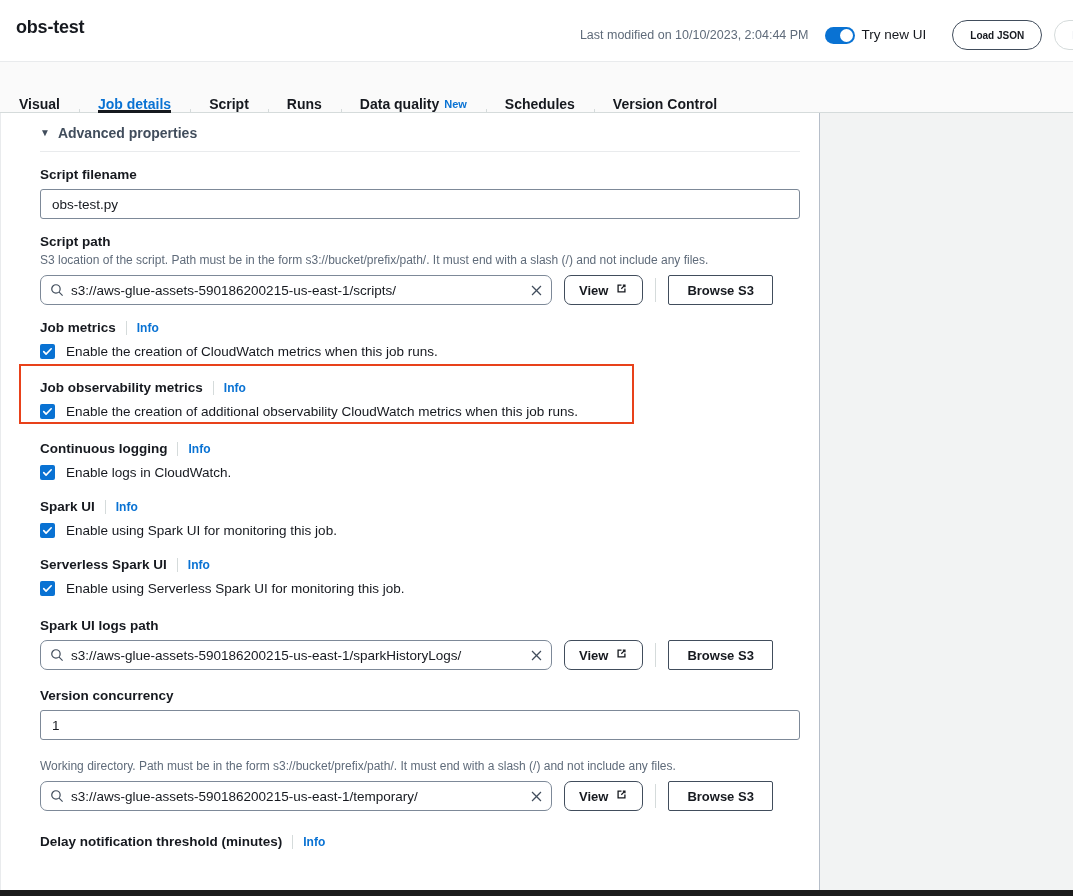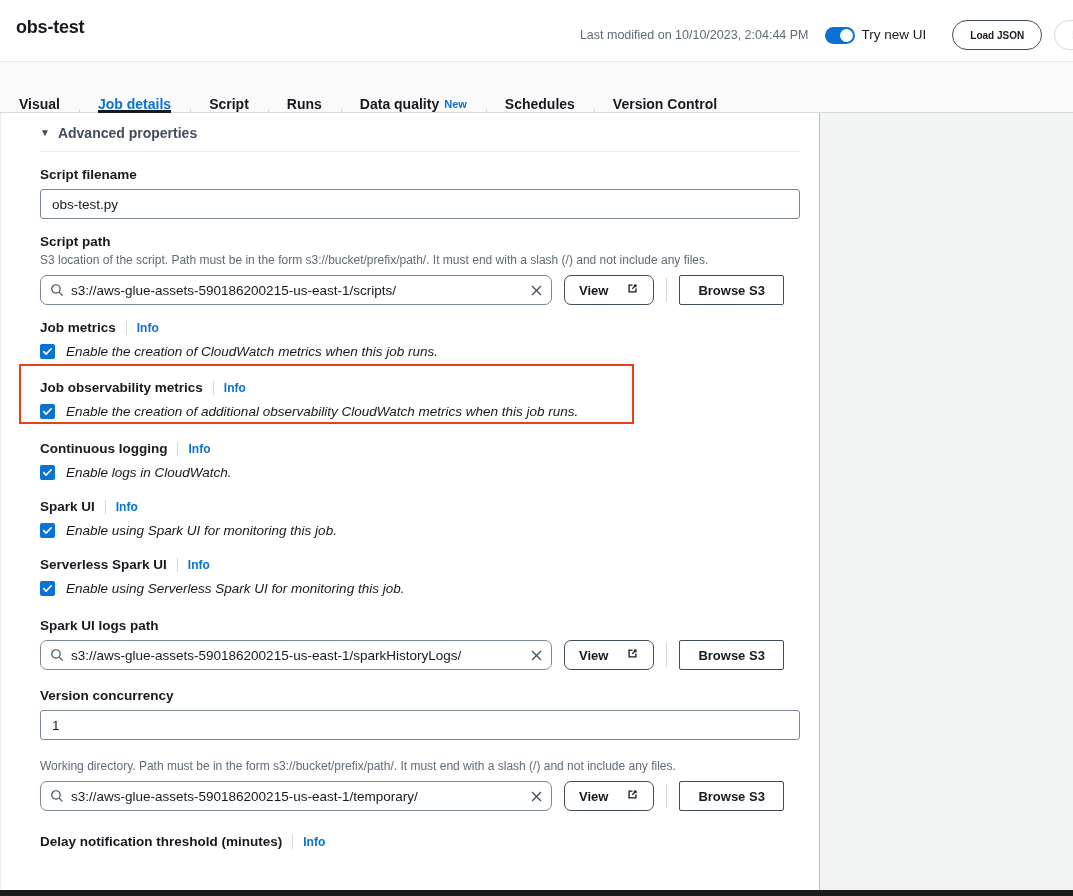--- a/index.html
+++ b/index.html
@@ -161,33 +161,33 @@
     position: relative;
     justify-content: space-between;
   }
   .search-ic { flex: 0 0 auto; margin-right: 7px; display:flex; }
   .path-val { flex: 1 1 auto; white-space: nowrap; overflow: hidden; }
   .clear-ic { flex: 0 0 auto; margin-left: 6px; cursor: pointer; display:flex; }
   .btn-view {
     margin-left: 12px; height: 30px; border: 1px solid #414d5c;
     border-radius: 7px; background:#fff; color:#16191f;
     font-size: 13px; font-weight: bold;
-    display: inline-flex; align-items: center; gap: 18px;
+    display: inline-flex; align-items: center; gap: 7px;
     padding: 0 14px; cursor: pointer;
   }
   .vsep { width: 1px; height: 24px; background: #d5dbdb; margin-left: 12px; }
   .btn-browse {
     margin-left: 12px; height: 30px; border: 1px solid #414d5c;
     border-radius: 2px; background:#fff; color:#16191f;
     font-size: 13px; font-weight: bold;
     display: inline-flex; align-items: center;
     padding: 12px 18px; cursor: pointer; white-space: nowrap;
   }
 
-  .check-row { display: flex; align-items: center; margin-top: 9px; font-style: italic; }
+  .check-row { display: flex; align-items: center; margin-top: 9px; }
   .cbox {
     width: 15px; height: 15px; border-radius: 2px;
     background: #0972d3; flex: 0 0 auto;
     display: flex; align-items: center; justify-content: center;
     cursor: pointer;
   }
   .check-label {
     font-size: 13.5px; color: #16191f; margin-left: 11px; white-space: nowrap;
   }
 

